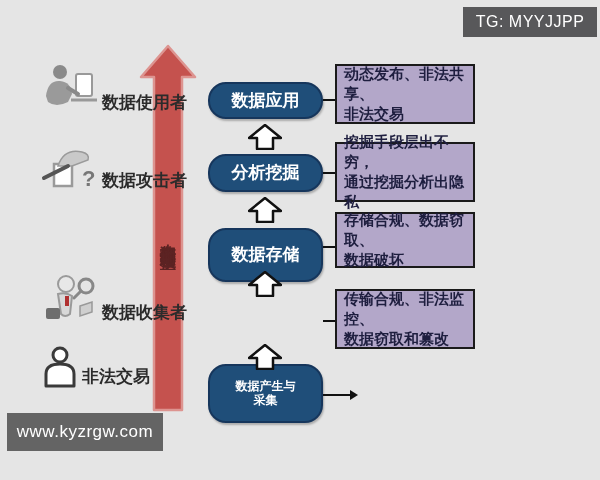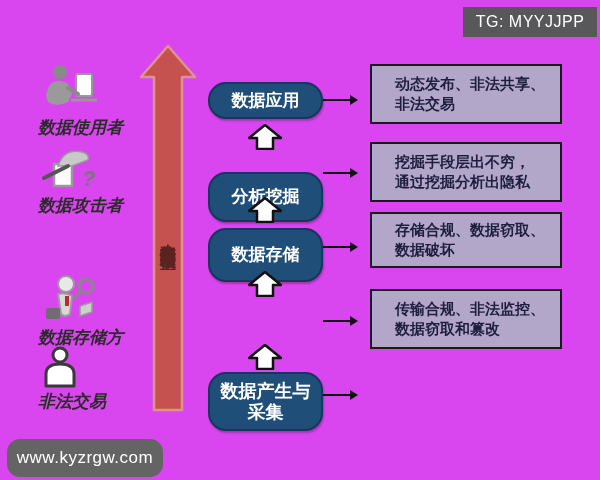--- a/index.html
+++ b/index.html
@@ -1,62 +1,62 @@
 <!DOCTYPE html>
 <html><head>
 <meta charset="utf-8">
 <style>
   html,body{margin:0;padding:0;background:#ffffff;}
   #canvas{
-    position:relative;width:600px;height:480px;background:#d946ef;overflow:hidden;
+    position:relative;width:600px;height:480px;background:#e5e5e5;overflow:hidden;
     font-family:"Liberation Sans","DejaVu Sans",sans-serif;
   }
   
   .badge{
     position:absolute;background:#58585a;color:#ffffff;
     display:flex;align-items:center;justify-content:center;
     font-size:16px;letter-spacing:.5px;
   }
   #tg-badge{left:463px;top:7px;width:134px;height:30px;}
-  #site-badge{left:7px;top:439px;width:156px;height:38px;background:#646464;font-size:17px;border-radius:13px;}
+  #site-badge{left:7px;top:413px;width:156px;height:38px;background:#646464;font-size:17px;}
   
   #lifecycle-arrow-svg{position:absolute;left:138px;top:44px;}
   #lifecycle-arrow-label{
     position:absolute;left:150px;top:138px;width:36px;height:196px;
     display:flex;align-items:center;justify-content:center;
     writing-mode:vertical-rl;text-orientation:upright;
     font-size:16px;font-weight:bold;color:#5c2323;letter-spacing:1px;line-height:1;
   }
   
   .stakeholder{
     position:absolute;left:38px;width:124px;
-    display:flex;flex-direction:column;align-items:flex-start;font-style:italic;
+    display:flex;flex-direction:row;align-items:flex-end;
   }
   .stakeholder .icon{display:flex;align-items:flex-end;justify-content:center;}
   .stakeholder .s-label{
     font-size:17px;font-weight:bold;color:#2b2b2b;white-space:nowrap;margin-top:2px;
   }
   
   .stage-box{
     position:absolute;left:208px;width:115px;
     background:#1f4e79;border:2px solid #16365c;border-radius:18px;
     box-sizing:border-box;display:flex;align-items:center;justify-content:center;
     color:#ffffff;font-size:17px;font-weight:bold;text-align:center;
     white-space:pre-line;line-height:1.15;
     box-shadow:1px 2px 2px rgba(0,0,0,0.25);
   }
   
   .up-arrow{position:absolute;left:248px;width:34px;height:26px;}
   
   .risk-box{
-    position:absolute;left:370px;width:192px;
+    position:absolute;left:335px;width:140px;
     background:#b3a7c9;border:2px solid #1a1a1a;
     box-sizing:border-box;display:flex;align-items:center;
     color:#1e1e3f;font-size:15px;font-weight:bold;
-    padding:2px 4px 2px 23px;white-space:pre-line;line-height:1.35;
+    padding:2px 4px 2px 7px;white-space:pre-line;line-height:1.35;
   }
   
   .connector{position:absolute;left:323px;width:35px;height:10px;}
   .connector .line{position:absolute;left:0;top:4px;width:29px;height:2px;background:#111;}
   .connector .head{
     position:absolute;right:0;top:0;width:0;height:0;
     border-left:8px solid #111;border-top:5px solid transparent;border-bottom:5px solid transparent;
   }
   .icon svg{display:block;}
 </style>
@@ -104,37 +104,37 @@
       <svg width="64" height="50" viewBox="0 0 64 50">
         <circle cx="28" cy="10" r="8" fill="#e8e8e8" stroke="#9a9a9a" stroke-width="2"></circle>
         <path d="M20 20 Q28 18 34 22 L32 40 Q27 44 23 40 Z" fill="#d8d8d8" stroke="#9a9a9a" stroke-width="2"></path>
         <rect x="27" y="22" width="4" height="10" fill="#b03030"></rect>
         <circle cx="48" cy="12" r="7" fill="none" stroke="#888" stroke-width="3"></circle>
         <line x1="43" y1="17" x2="36" y2="24" stroke="#888" stroke-width="3" stroke-linecap="round"></line>
         <rect x="8" y="34" width="14" height="11" rx="2" fill="#6e6e6e"></rect>
         <path d="M42 32 l12 -4 v10 l-12 4 Z" fill="#cfcfcf" stroke="#999" stroke-width="1.5"></path>
       </svg>
     </span>
-    <span class="s-label">数据存储方</span>
+    <span class="s-label">数据收集者</span>
   </div>
 
   <div class="stakeholder" style="top:344px">
     <span class="icon" style="height:44px">
       <svg width="44" height="42" viewBox="0 0 44 42">
         <circle cx="22" cy="9" r="7" fill="#ffffff" stroke="#3a3a3a" stroke-width="3"></circle>
         <path d="M8 40 L8 28 Q8 18 22 18 Q36 18 36 28 L36 40 Z" fill="#ffffff" stroke="#3a3a3a" stroke-width="3" stroke-linejoin="round"></path>
       </svg>
     </span>
     <span class="s-label">非法交易</span>
   </div>
 
   <div class="stage-box" style="top:82px;height:37px">数据应用</div>
-  <div class="stage-box" style="top:172px;height:50px">分析挖掘</div>
+  <div class="stage-box" style="top:154px;height:38px">分析挖掘</div>
   <div class="stage-box" style="top:228px;height:54px">数据存储</div>
-  <div class="stage-box" style="top:372px;height:59px;font-size:18px">数据产生与
+  <div class="stage-box" style="top:364px;height:59px;font-size:12px">数据产生与
 采集</div>
 
   <svg class="up-arrow" style="top:124px" viewBox="0 0 34 26">
     <polygon points="17,1 33,14 25,14 25,25 9,25 9,14 1,14" fill="#ffffff" stroke="#111" stroke-width="2.5" stroke-linejoin="round"></polygon>
   </svg>
   <svg class="up-arrow" style="top:197px" viewBox="0 0 34 26">
     <polygon points="17,1 33,14 25,14 25,25 9,25 9,14 1,14" fill="#ffffff" stroke="#111" stroke-width="2.5" stroke-linejoin="round"></polygon>
   </svg>
   <svg class="up-arrow" style="top:271px" viewBox="0 0 34 26">
     <polygon points="17,1 33,14 25,14 25,25 9,25 9,14 1,14" fill="#ffffff" stroke="#111" stroke-width="2.5" stroke-linejoin="round"></polygon>

